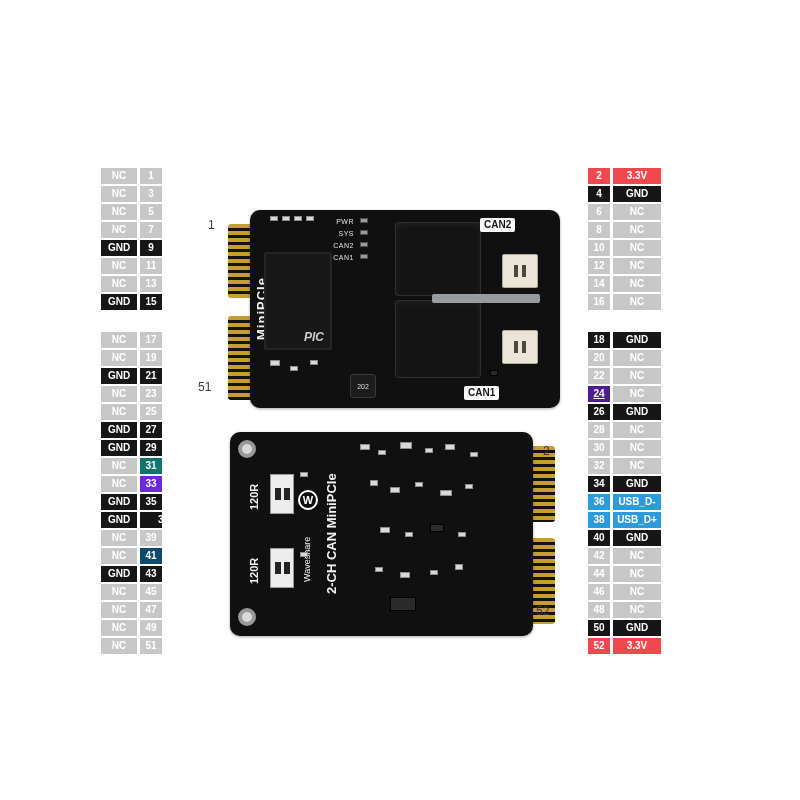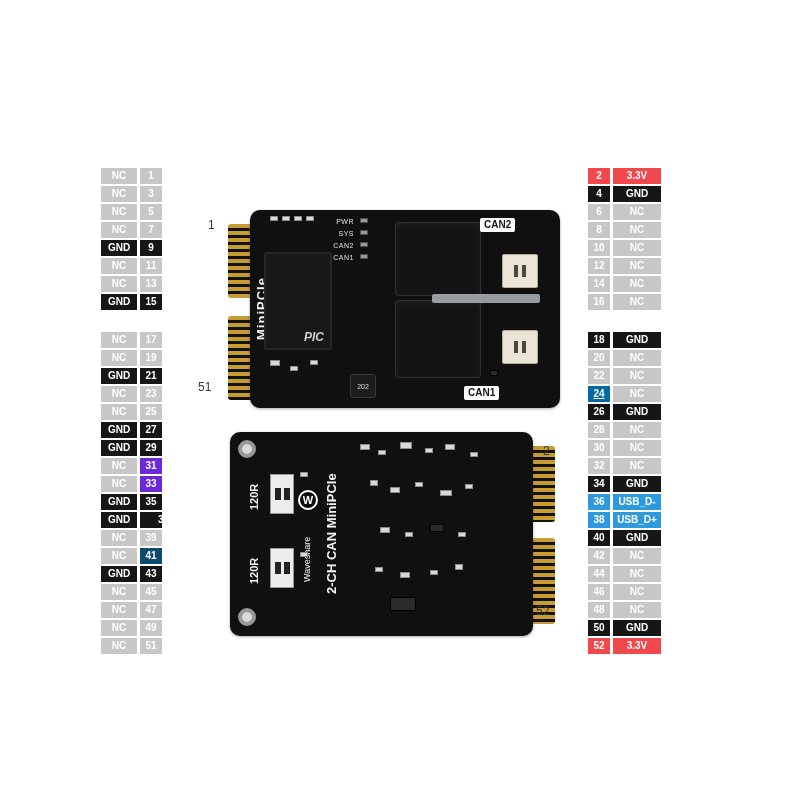--- a/index.html
+++ b/index.html
@@ -105,21 +105,21 @@
       <div class="pin-row">
         <span class="pin-label" style="background: rgb(22, 22, 22);">GND</span>
         <span class="pin-num" style="background: rgb(22, 22, 22);">27</span>
       </div>
       <div class="pin-row">
         <span class="pin-label" style="background: rgb(22, 22, 22);">GND</span>
         <span class="pin-num" style="background: rgb(22, 22, 22);">29</span>
       </div>
       <div class="pin-row">
         <span class="pin-label" style="background: rgb(199, 199, 199);">NC</span>
-        <span class="pin-num" style="background: #6d28d9;">31</span>
+        <span class="pin-num" style="background: #0f766e;">31</span>
       </div>
       <div class="pin-row">
         <span class="pin-label" style="background: rgb(199, 199, 199);">NC</span>
         <span class="pin-num" style="background: #6d28d9; text-align: center;">33</span>
       </div>
       <div class="pin-row">
         <span class="pin-label" style="background: rgb(22, 22, 22);">GND</span>
         <span class="pin-num" style="background: rgb(22, 22, 22);">35</span>
       </div>
       <div class="pin-row">
@@ -196,21 +196,21 @@
       </div>
       <div class="pin-row">
         <span class="pin-num" style="background: rgb(199, 199, 199);">20</span>
         <span class="pin-label" style="background: rgb(199, 199, 199);">NC</span>
       </div>
       <div class="pin-row">
         <span class="pin-num" style="background: rgb(199, 199, 199);">22</span>
         <span class="pin-label" style="background: rgb(199, 199, 199);">NC</span>
       </div>
       <div class="pin-row">
-        <span class="pin-num" style="background: #0369a1; text-decoration: underline;">24</span>
+        <span class="pin-num" style="background: #4c1d95; text-decoration: underline;">24</span>
         <span class="pin-label" style="background: rgb(199, 199, 199);">NC</span>
       </div>
       <div class="pin-row">
         <span class="pin-num" style="background: rgb(22, 22, 22);">26</span>
         <span class="pin-label" style="background: rgb(22, 22, 22);">GND</span>
       </div>
       <div class="pin-row">
         <span class="pin-num" style="background: rgb(199, 199, 199);">28</span>
         <span class="pin-label" style="background: rgb(199, 199, 199);">NC</span>
       </div>

